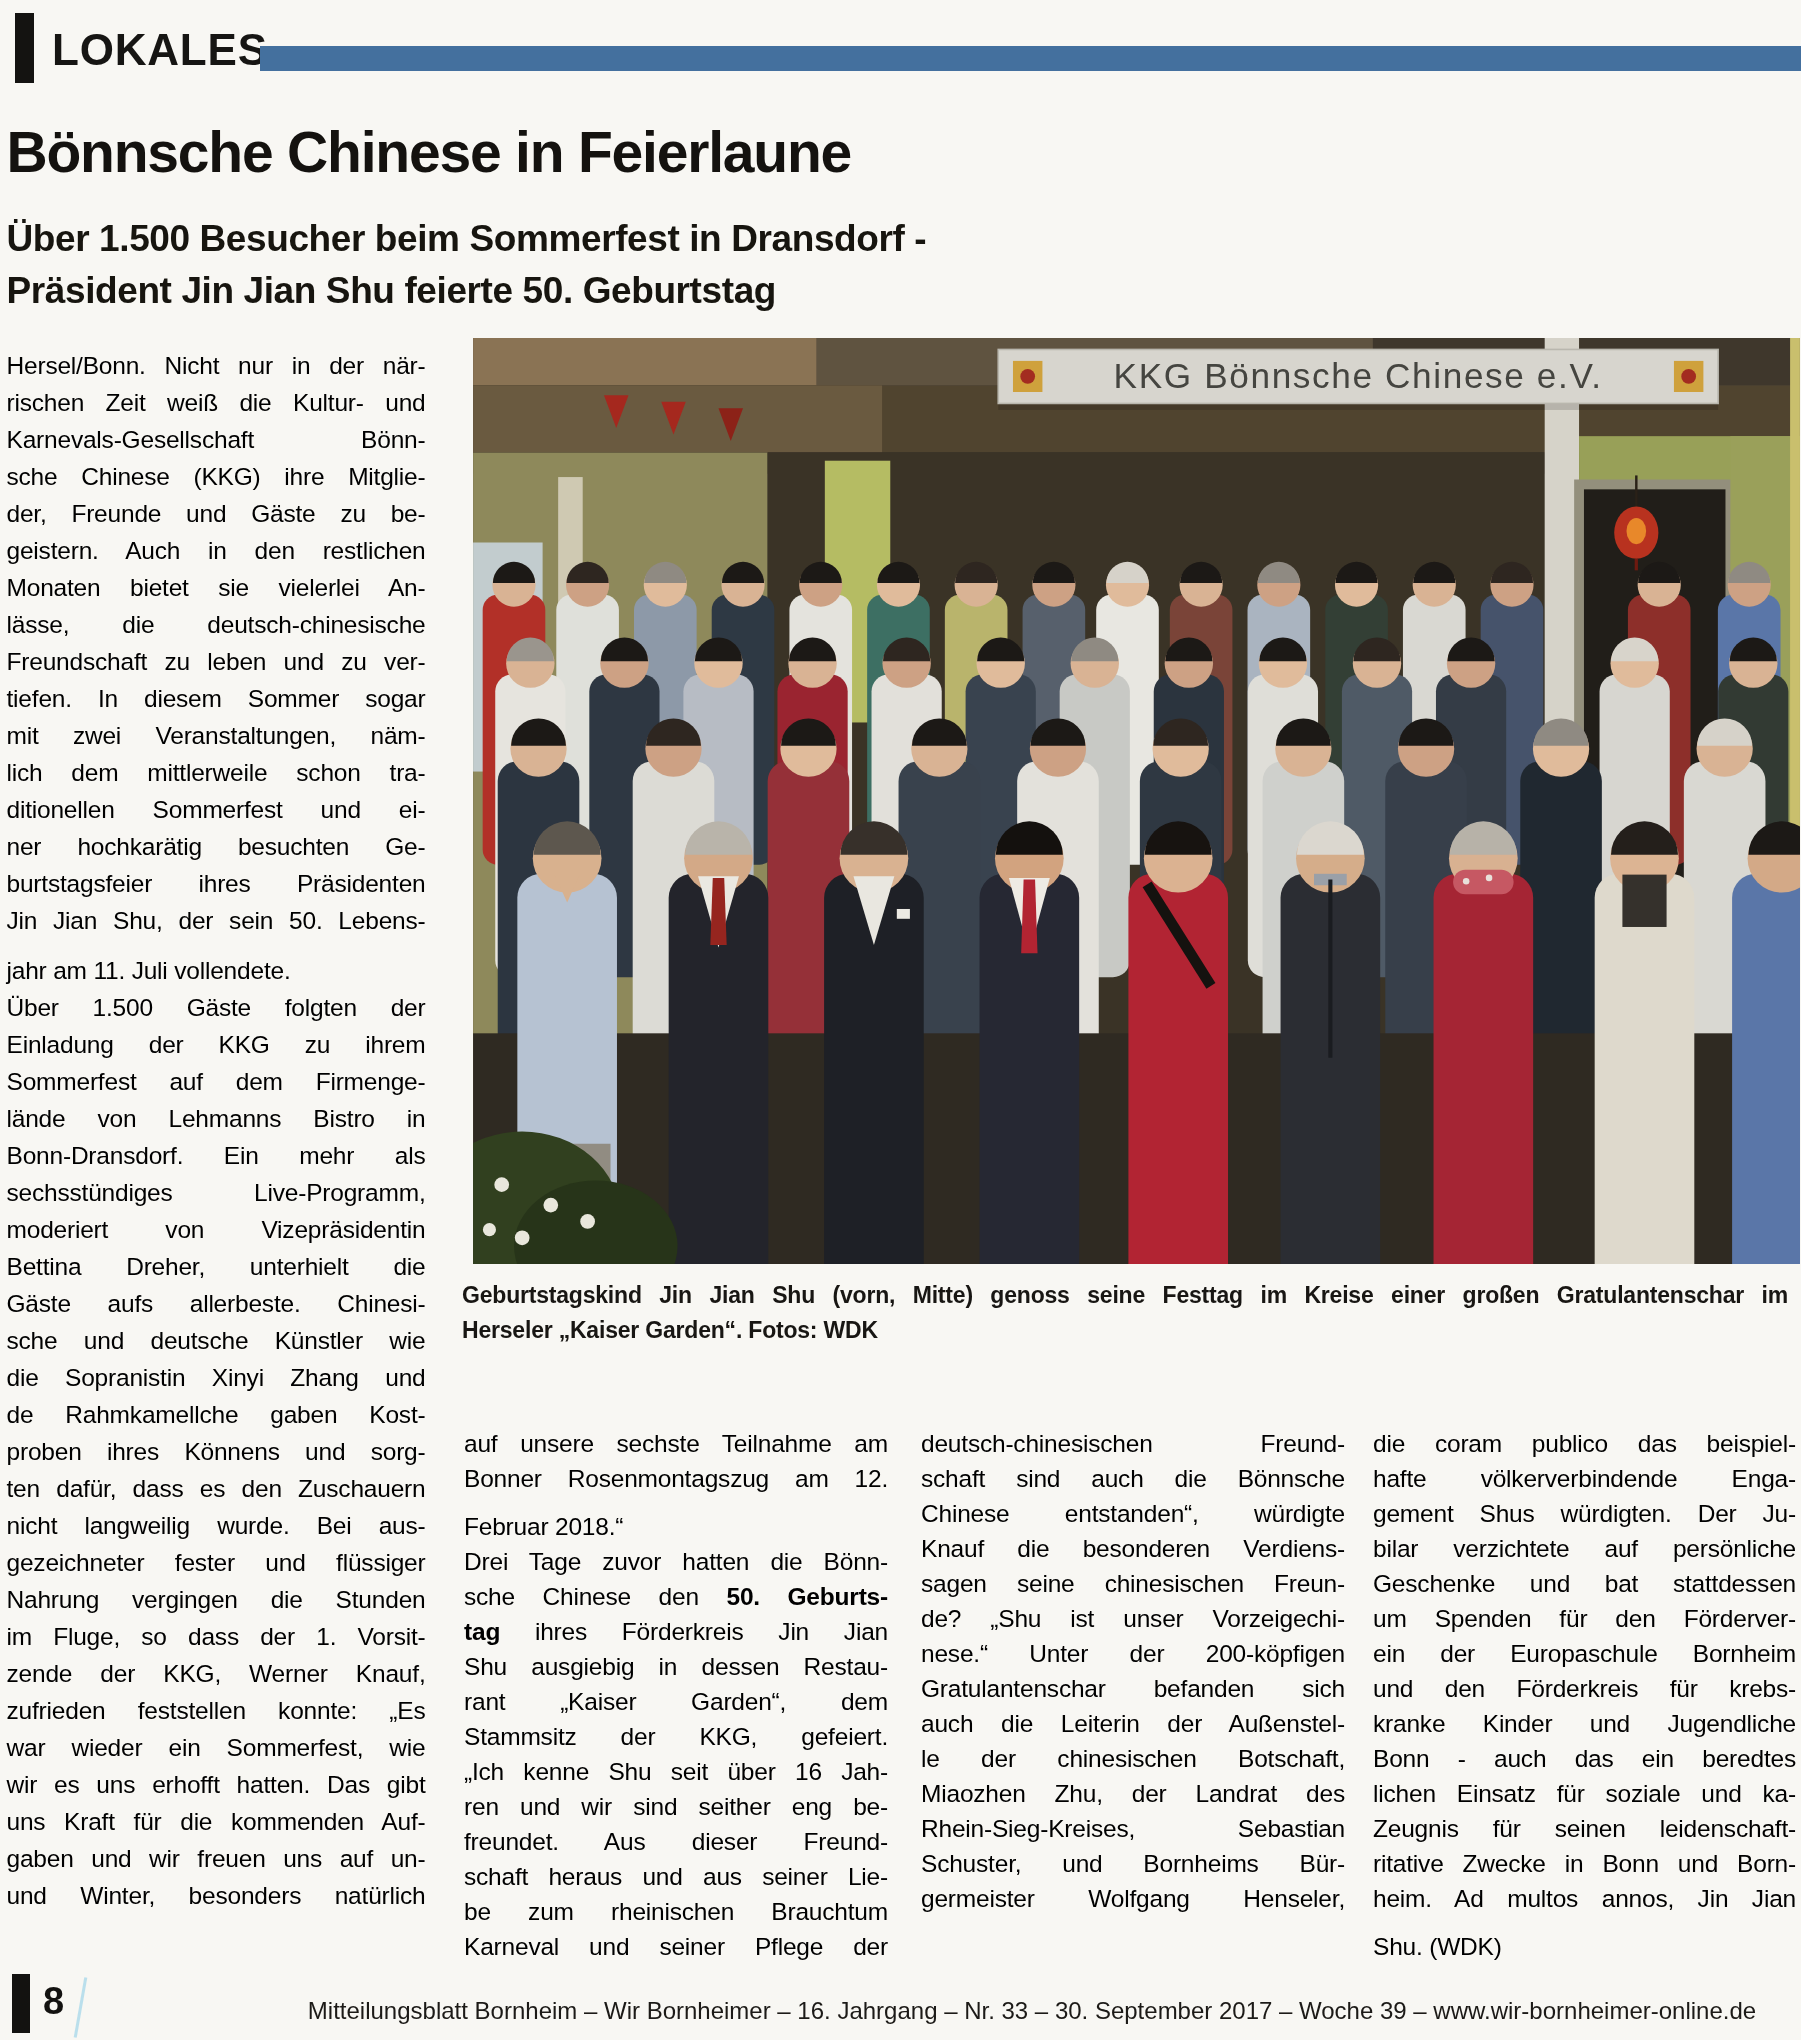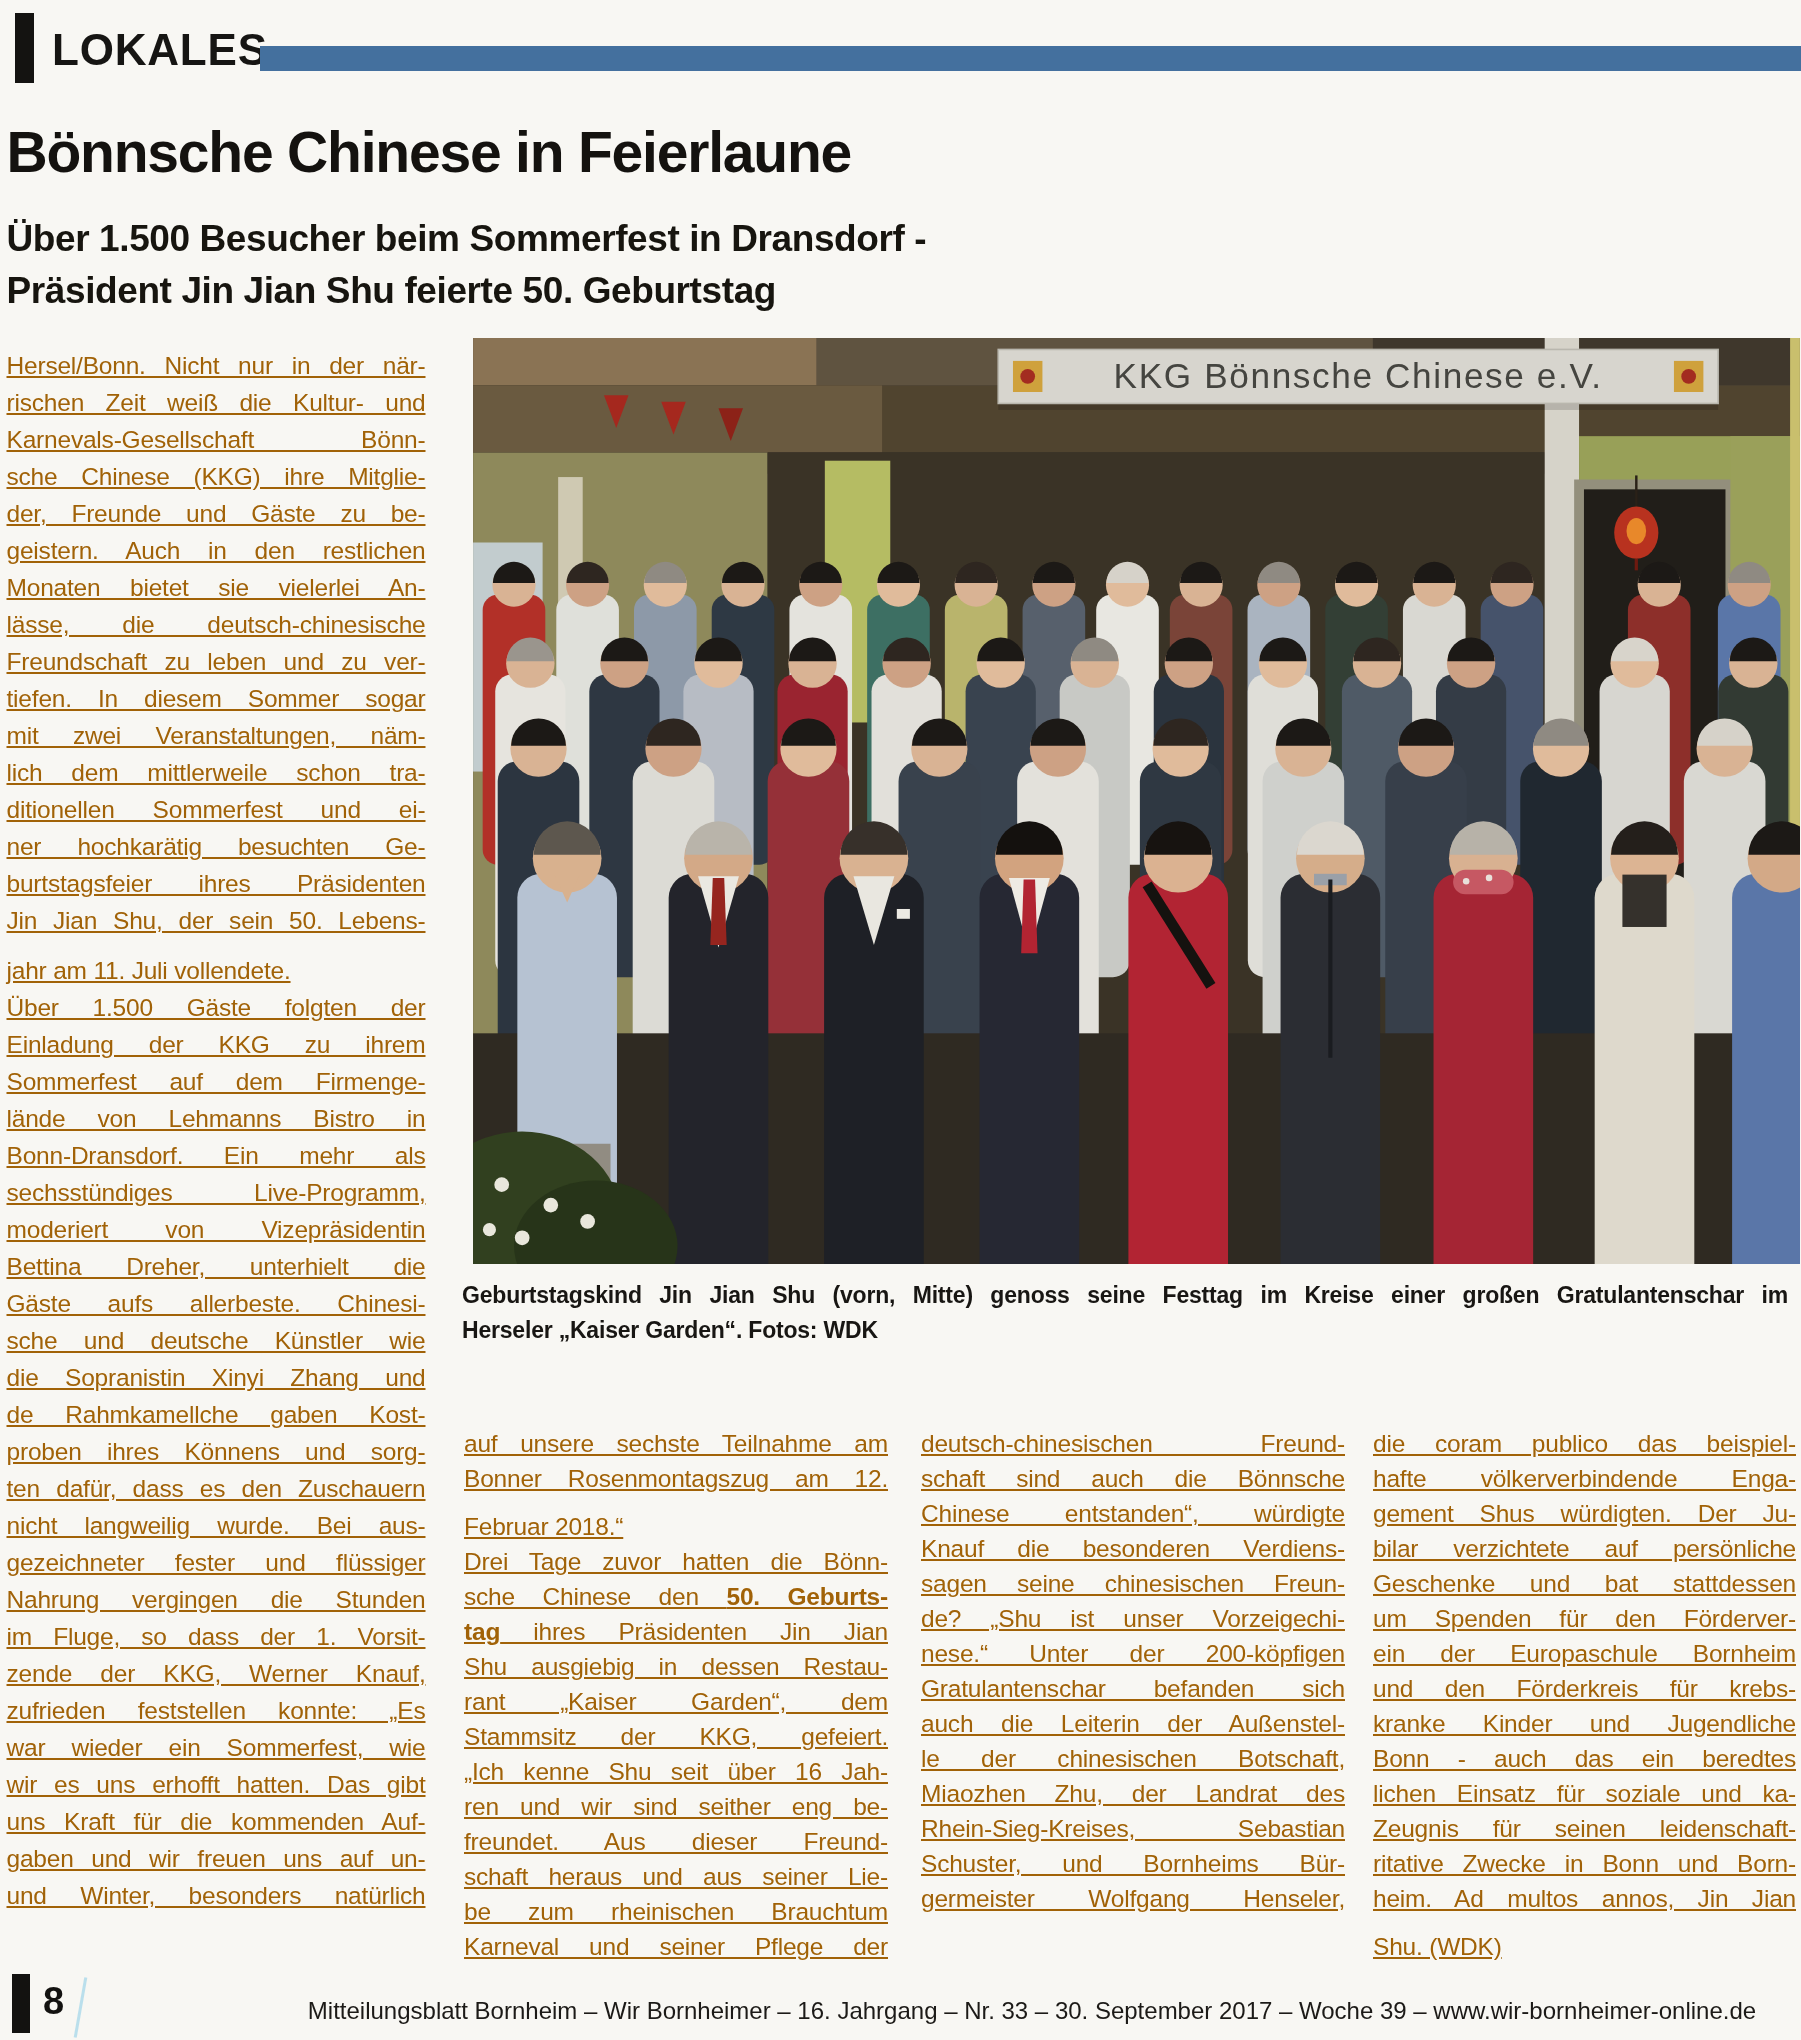--- a/index.html
+++ b/index.html
@@ -10,21 +10,21 @@
     padding-left:20px;
   }
   .abs{position:absolute;}
   
   .section-bar{left:14.7px;top:13px;width:19.6px;height:70px;background:#141311;}
   .section-label{left:52px;top:24.5px;font-size:44px;font-weight:700;letter-spacing:0.8px;color:#161513;}
   .accent-bar{left:260px;top:46px;width:1542px;height:25px;background:#44709e;}
   .headline{left:6.5px;top:119px;font-size:57px;font-weight:700;letter-spacing:-1.2px;color:#14120f;}
   .subhead{left:6.5px;top:213px;font-size:37px;font-weight:600;line-height:52px;letter-spacing:-0.4px;color:#17150f;}
   
-  .textcol{font-size:24.5px;letter-spacing:-0.2px;color:#a16207;text-decoration:underline;}
+  .textcol{font-size:24.5px;letter-spacing:-0.2px;color:#000000;}
   .col1{left:6.5px;top:347px;width:419px;}
   .col2{left:464px;top:1426px;width:424px;}
   .col3{left:921px;top:1426px;width:424px;}
   .col4{left:1373px;top:1426px;width:423px;}
   .col1 .tline{line-height:37px;}
   .col2 .tline,.col3 .tline,.col4 .tline{line-height:35px;}
   .tline{text-align:justify;text-align-last:justify;}
   .tline.pend{text-align-last:left;margin-top:13px;}
   .tline .b{font-weight:700;}
   
@@ -236,21 +236,21 @@
     <div class="cap1">Geburtstagskind Jin Jian Shu (vorn, Mitte) genoss seine Festtag im Kreise einer großen Gratulantenschar im</div>
     <div class="cap2">Herseler „Kaiser Garden“. Fotos: WDK</div>
   </div>
 
   <div class="abs textcol col2">
       <div class="tline"><span>auf unsere sechste Teilnahme am</span></div>
       <div class="tline"><span>Bonner Rosenmontagszug am 12.</span></div>
       <div class="tline pend"><span>Februar 2018.“</span></div>
       <div class="tline"><span>Drei Tage zuvor hatten die Bönn-</span></div>
       <div class="tline"><span>sche Chinese den </span><span class="b">50. Geburts-</span></div>
-      <div class="tline"><span class="b">tag</span><span> ihres Präsidenten Jin Jian</span></div>
+      <div class="tline"><span class="b">tag</span><span> ihres Förderkreis Jin Jian</span></div>
       <div class="tline"><span>Shu ausgiebig in dessen Restau-</span></div>
       <div class="tline"><span>rant „Kaiser Garden“, dem</span></div>
       <div class="tline"><span>Stammsitz der KKG, gefeiert.</span></div>
       <div class="tline"><span>„Ich kenne Shu seit über 16 Jah-</span></div>
       <div class="tline"><span>ren und wir sind seither eng be-</span></div>
       <div class="tline"><span>freundet. Aus dieser Freund-</span></div>
       <div class="tline"><span>schaft heraus und aus seiner Lie-</span></div>
       <div class="tline"><span>be zum rheinischen Brauchtum</span></div>
       <div class="tline"><span>Karneval und seiner Pflege der</span></div>
     </div>

